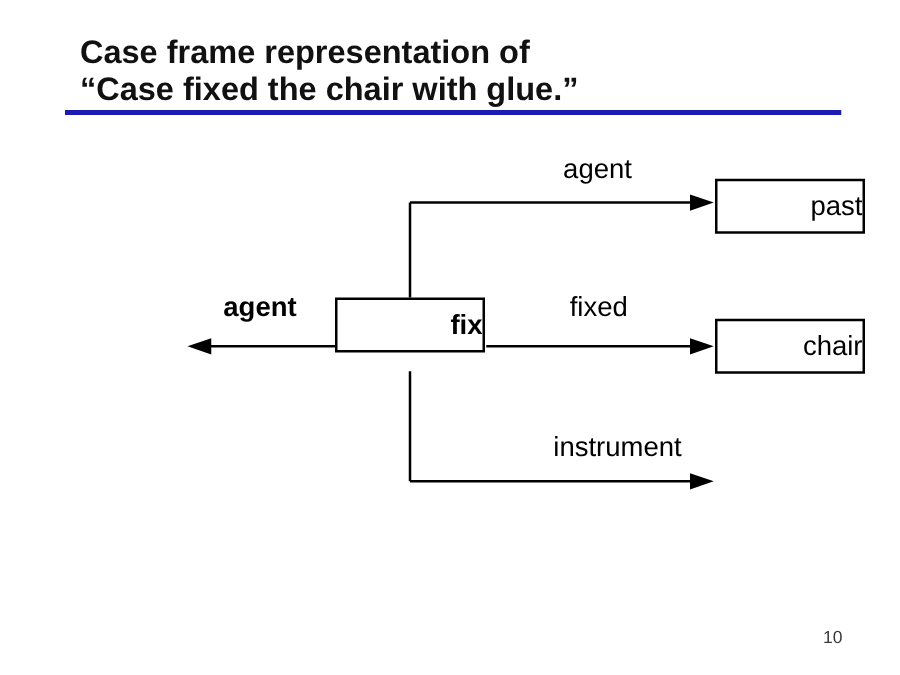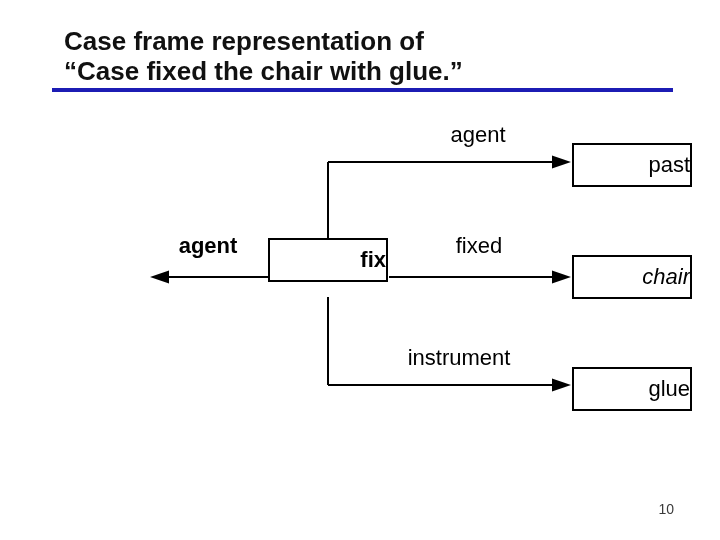--- a/index.html
+++ b/index.html
@@ -60,34 +60,34 @@
     display: flex;
     align-items: center;
     justify-content: flex-end;
     font-size: 22px;
     line-height: 22px;
     color: #000000;
   }
   .node-sarah { left: 29px;  top: 255px; }
   .node-fix   { left: 268px; top: 238px; font-weight: bold; }
   .node-past  { left: 572px; top: 143px; }
-  .node-chair { left: 572px; top: 255px; font-style: italic; }
+  .node-chair { left: 572px; top: 255px; }
   .node-glue  { left: 572px; top: 367px; }
   .edge-label {
     position: absolute;
     font-size: 22px;
     line-height: 26px;
     text-align: center;
     color: #000000;
     white-space: nowrap;
   }
   .label-time       { left: 428px; top: 122px; width: 100px; }
   .label-agent      { left: 158px; top: 233px; width: 100px; font-weight: bold; }
   .label-object     { left: 429px; top: 233px; width: 100px; }
-  .label-instrument { left: 384px; top: 345px; width: 150px; text-align: center; }
+  .label-instrument { left: 419px; top: 345px; width: 150px; text-align: center; }
   .page-number {
     position: absolute;
     right: 30px;
     top: 501px;
     font-size: 14px;
     line-height: 16px;
     color: #3a3a3a;
     margin-left: 40px;
   }
 </style>
@@ -127,23 +127,20 @@
 
     <div class="node node-fix">
       <span>fix</span>
     </div>
     <div class="node node-past">
       <span>past</span>
     </div>
     <div class="node node-chair">
       <span>chair</span>
     </div>
-    <div class="node node-glue">
-      <span>glue</span>
-    </div>
 
     <div class="edge-label label-time">agent</div>
     <div class="edge-label label-agent">agent</div>
     <div class="edge-label label-object">fixed</div>
     <div class="edge-label label-instrument">instrument</div>
 
   </div>
 
   <div class="page-number">10</div>
 

